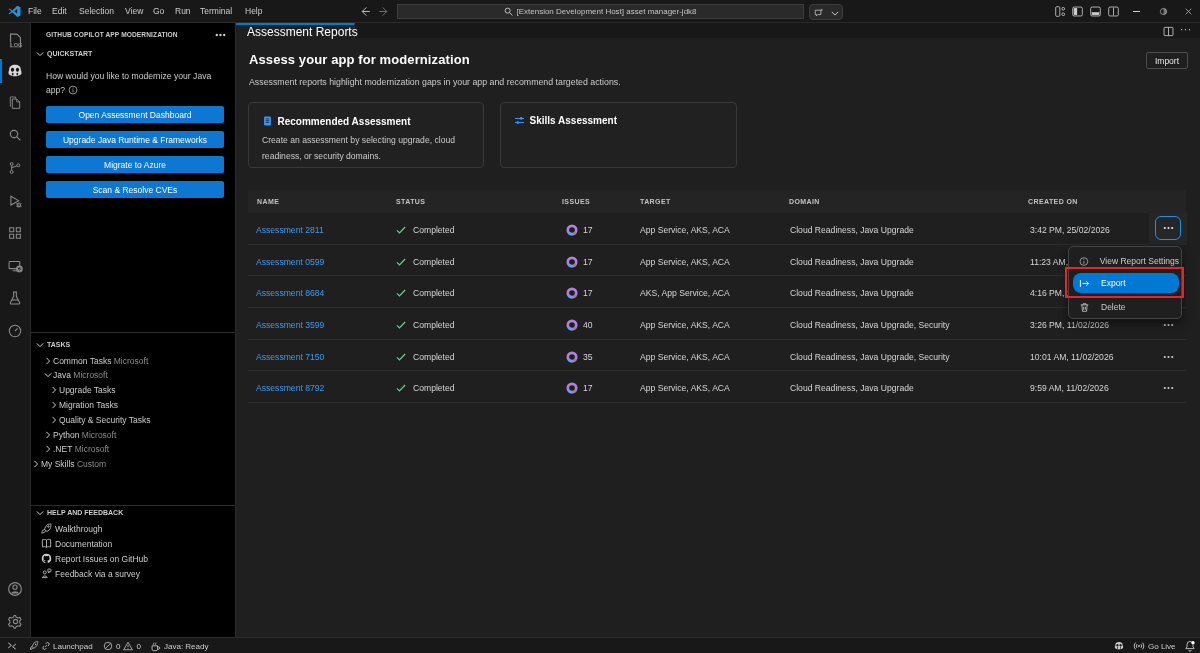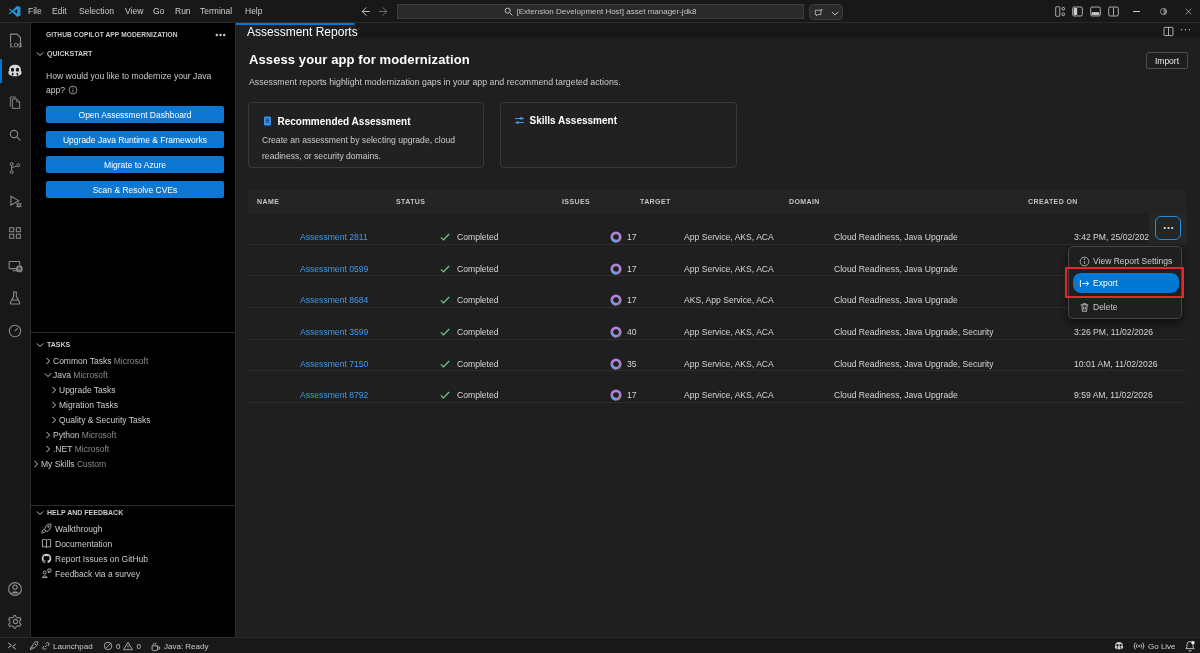--- a/index.html
+++ b/index.html
@@ -36,25 +36,25 @@
 #subtitle{position:absolute;left:249px;top:77px;font-size:8.8px;color:#cccccc;white-space:nowrap;}
 #importbtn{position:absolute;left:1146px;top:52px;width:42px;height:17px;border:1px solid #4d4d4d;border-radius:2px;color:#e8e8e8;font-size:8.5px;display:flex;align-items:center;justify-content:center;background:#1f1f1f;}
 .card{position:absolute;top:102px;height:66px;background:#212121;border:1px solid #393939;border-radius:4px;}
 .cardtitle{position:absolute;left:13px;top:12px;display:flex;align-items:center;gap:4.5px;font-size:10px;font-weight:bold;color:#fff;white-space:nowrap;}
 .cardbody{position:absolute;left:13px;top:30px;font-size:8.6px;color:#cccccc;line-height:15.8px;white-space:nowrap;}
 
 #tablehead{position:absolute;left:248px;top:190px;width:938px;height:23px;background:#242425;}
 .th{position:absolute;top:0;height:23px;line-height:23px;font-size:7px;font-weight:bold;color:#c2c2c2;letter-spacing:.4px;}
 .row{position:absolute;left:248px;width:938px;height:31.7px;}
 .rowsep{position:absolute;left:0;bottom:0;width:938px;height:1px;background:#2d2d2d;}
-.cell{position:absolute;top:8px;height:31.7px;display:flex;align-items:center;font-size:8.6px;color:#d6d6d6;white-space:nowrap;margin-left:44px;}
+.cell{position:absolute;top:1px;height:31.7px;display:flex;align-items:center;font-size:8.6px;color:#d6d6d6;white-space:nowrap;}
 .link{color:#4099f0;}
 
 #ctxmenu{position:absolute;left:1068px;top:246px;width:114px;height:73px;background:#1f1f1f;border:1px solid #454545;border-radius:5px;box-shadow:0 4px 10px rgba(0,0,0,.55);z-index:5;}
-.mitem{position:absolute;left:4px;width:106px;display:flex;align-items:center;gap:3px;font-size:8.5px;color:#cccccc;padding-left:6px;white-space:nowrap;}
+.mitem{position:absolute;left:4px;width:106px;display:flex;align-items:center;gap:11px;font-size:8.5px;color:#cccccc;padding-left:6px;white-space:nowrap;}
 #mexport{background:#0078d4;color:#fff;border-radius:8px;}
 #redbox{position:absolute;left:1065px;top:266.5px;width:119px;height:31px;border:2.5px solid #e2262b;z-index:6;}
 #focuscell{position:absolute;left:1149px;top:213px;width:38px;height:32px;background:#242628;z-index:3;}
 #focusbtn{position:absolute;left:1155px;top:215.5px;width:26px;height:24.5px;border:1.8px solid #2090e0;border-radius:6px;display:flex;align-items:center;justify-content:center;z-index:4;}
 
 #statusbar{position:absolute;left:0;top:637px;width:1200px;height:16px;background:#181818;border-top:1px solid #2b2b2b;font-size:8px;color:#cccccc;}
 .sitem{position:absolute;top:0;height:16px;display:flex;align-items:center;gap:3px;white-space:nowrap;}
 </style>
 </head>
 <body>

